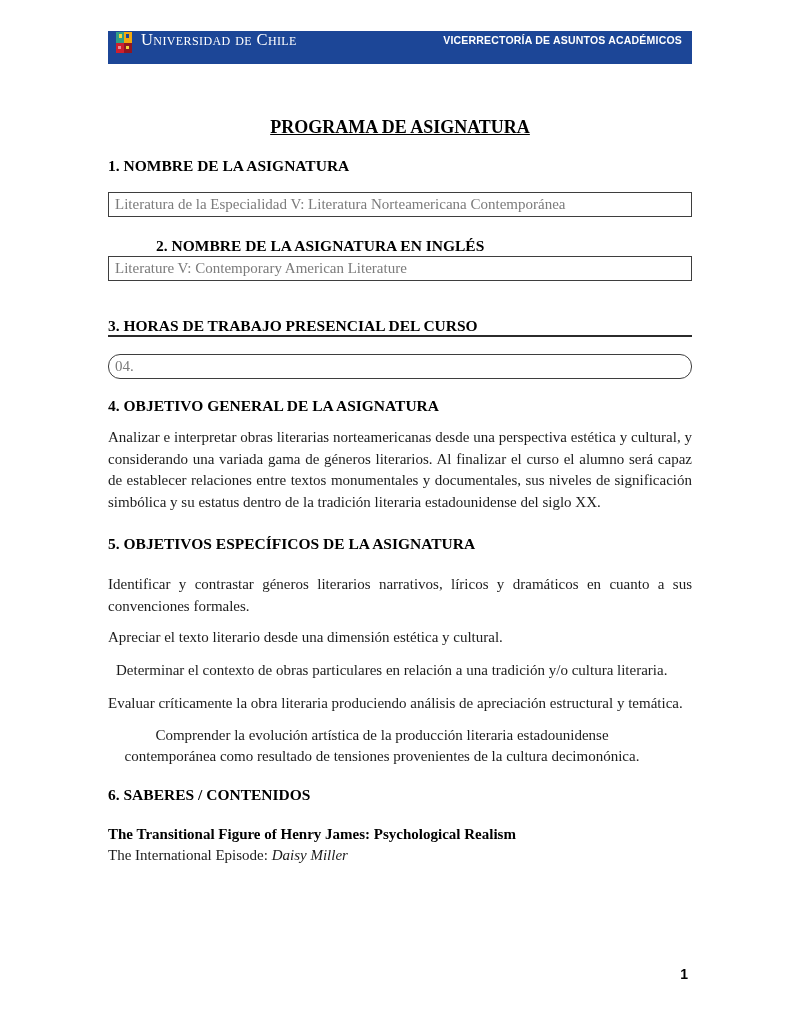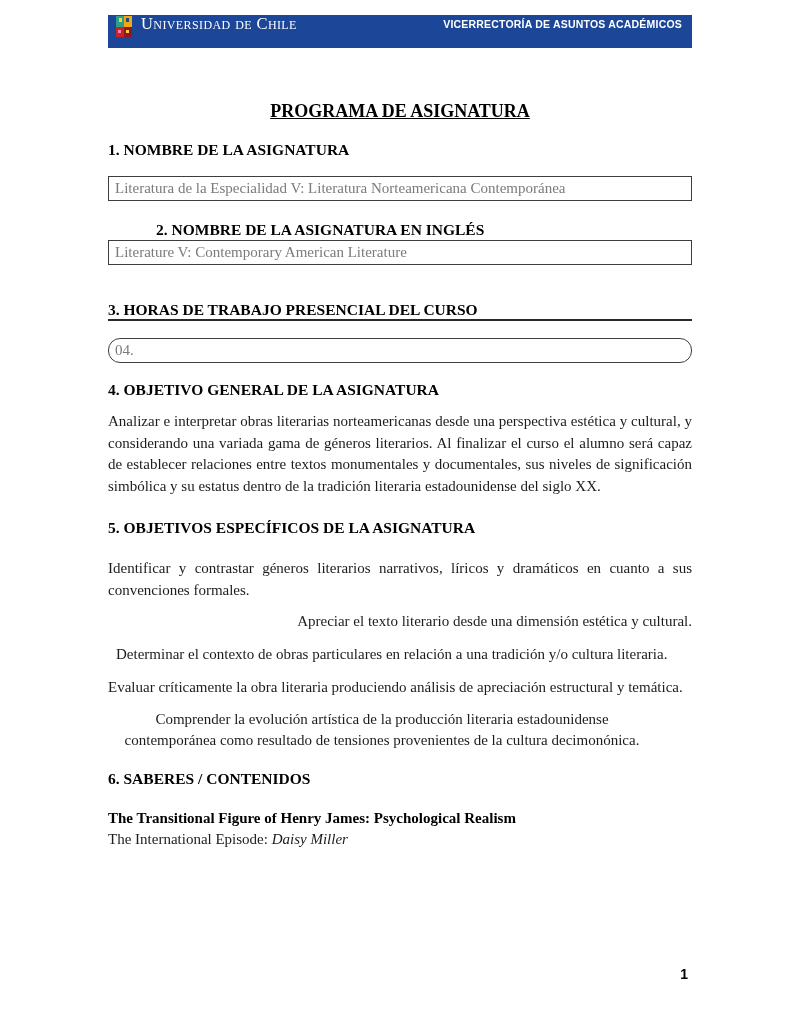--- a/index.html
+++ b/index.html
@@ -10,21 +10,21 @@
     margin:0 auto;
     background:#ffffff;
     font-family:"Liberation Serif","DejaVu Serif",serif;
     color:#1c1c1c;
     overflow:hidden;
   }
   .content { position:absolute; left:108px; top:0; width:584px; }
 
   
   .banner {
-    margin-top:15px; height:33px;
+    margin-top:31px; height:33px;
     background:#1c4697;
     display:flex; align-items:center; justify-content:space-between;
     padding:0 10px 16px 7px;
     gap:18px;
   }
   .banner-left { display:flex; align-items:center; gap:8px; }
   .uni-name {
     color:#ffffff; font-variant:small-caps;
     font-size:16.5px; letter-spacing:0.4px;
     font-family:"Liberation Serif",serif;
@@ -68,21 +68,21 @@
     background:#fff;
   }
   .box1 { margin-top:18px; }
   .box2 { margin-top:2px; }
   .box3 { margin-top:17px;border-radius:12px; }
 
   
   .body-p { font-size:15px; line-height:21.5px; text-align:justify; }
   .p4  { margin-top:13px; }
   .p5a { margin-top:22px; }
-  .p5b { margin-top:10px; text-align:right; }
+  .p5b { margin-top:10px; text-align:left; }
   .p5c { margin-top:8px;  line-height:27px; text-align:left;margin-left:8px; }
   .p5d { margin-top:6px;  line-height:27px; text-align:left; }
   .p5e { margin-top:8px;  text-align:center; max-width:548px; }
 
   .content-bold { margin-top:21px; font-size:15px; font-weight:bold; line-height:21px; color:#000; }
   .content-line { font-size:15px; line-height:21px; }
   .italic { font-style:italic; }
 
   .page-number {
     position:absolute; right:112px; top:966px;

